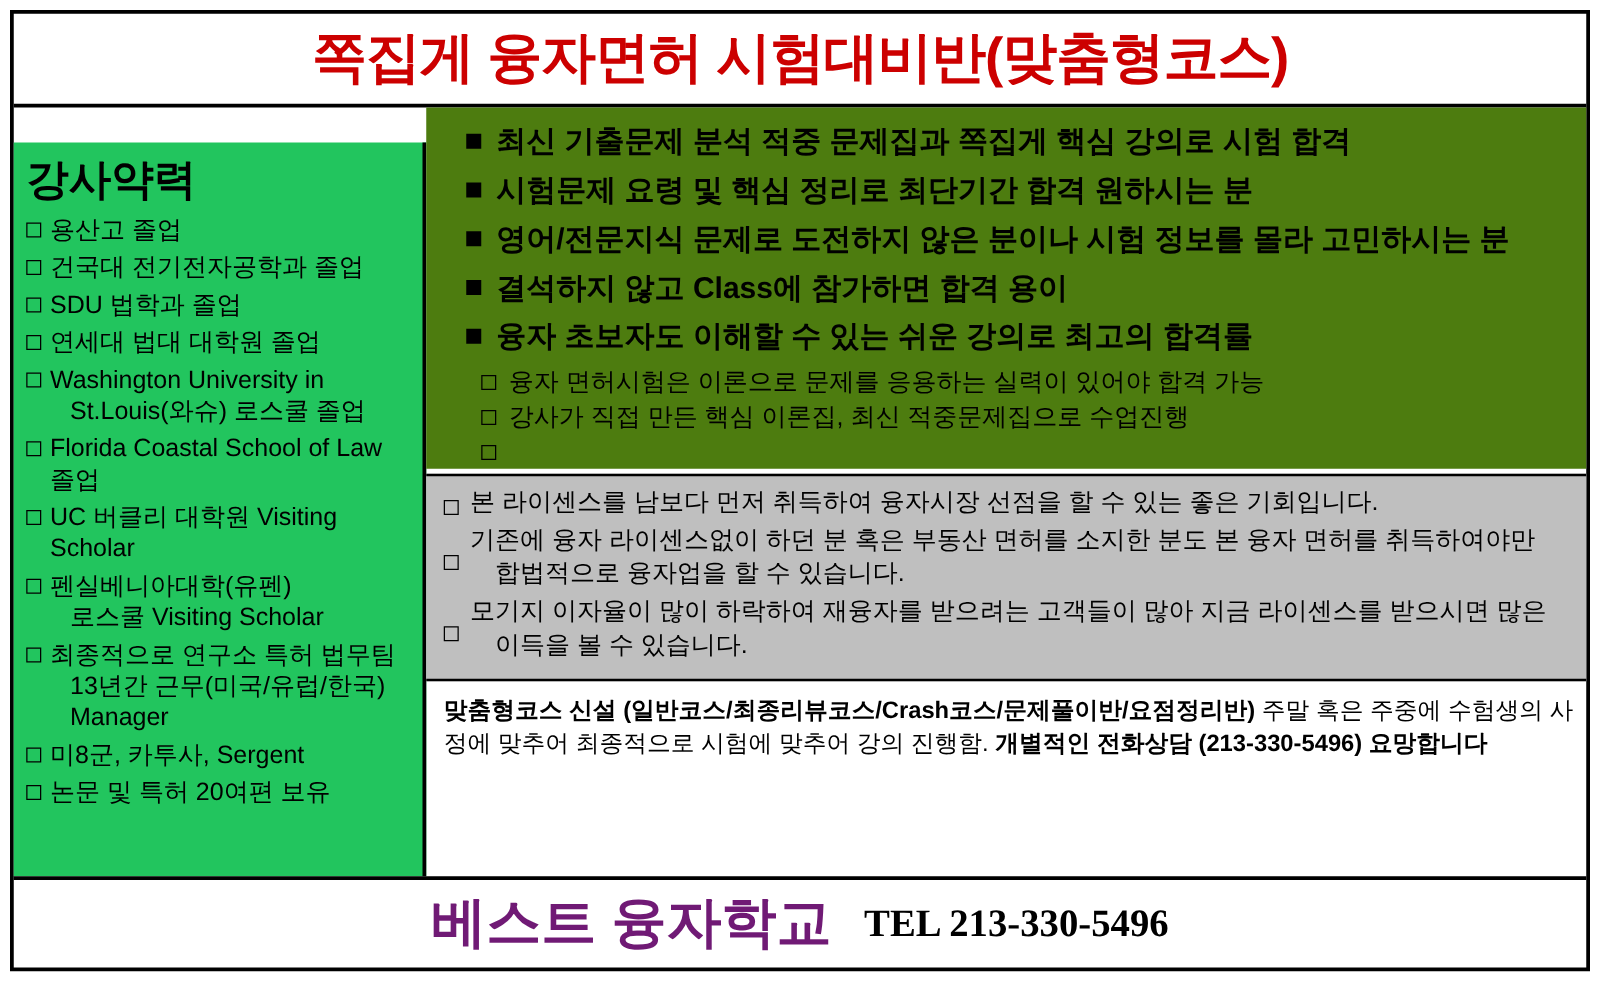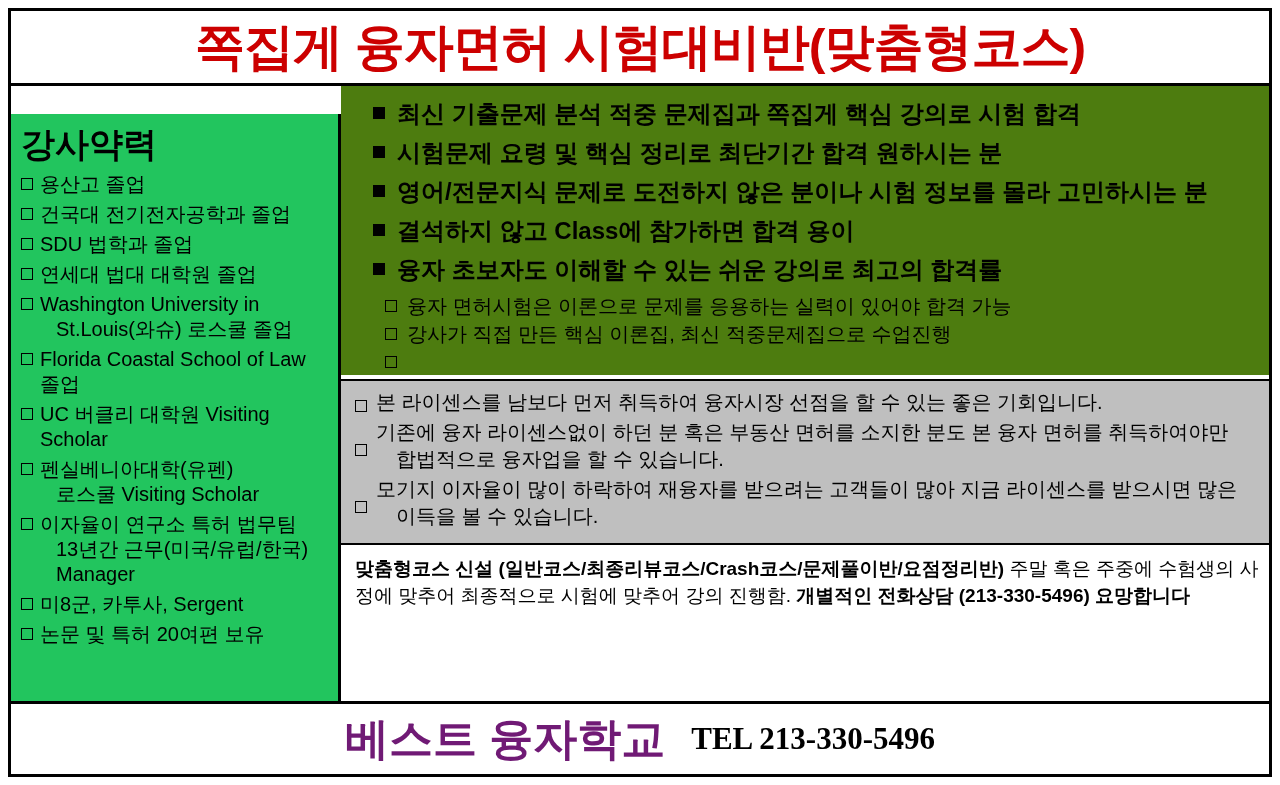--- a/index.html
+++ b/index.html
@@ -33,21 +33,21 @@
   
   .header {
     border-bottom: 3px solid #000;
     padding: 6px 0 6px 0;
     text-align: center;
     flex: 0 0 auto;
   }
   .headline {
     color: #cc0000;
     font-weight: bold;
-    font-size: 50px;
+    font-size: 44px;
     line-height: 60px;
     letter-spacing: -1px;
     white-space: nowrap;
   }
   .subhead {
     color: #000;
     font-weight: bold;
     font-size: 25px;
     line-height: 32px;
     margin-top: 4px;
@@ -269,21 +269,21 @@
           <li>
             <span class="sq"></span>
             <span class="li-text">
               <span>펜실베니아대학(유펜)</span>
               <span class="cont">로스쿨 Visiting Scholar</span>
             </span>
           </li>
           <li>
             <span class="sq"></span>
             <span class="li-text">
-              <span>이자율이 연구소 특허 법무팀</span>
+              <span>최종적으로 연구소 특허 법무팀</span>
               <span class="cont">13년간 근무(미국/유럽/한국)</span>
               <span class="cont">Manager</span>
             </span>
           </li>
           <li>
             <span class="sq"></span>
             <span class="li-text"><span>미8군, 카투사, Sergent</span></span>
           </li>
           <li>
             <span class="sq"></span>

